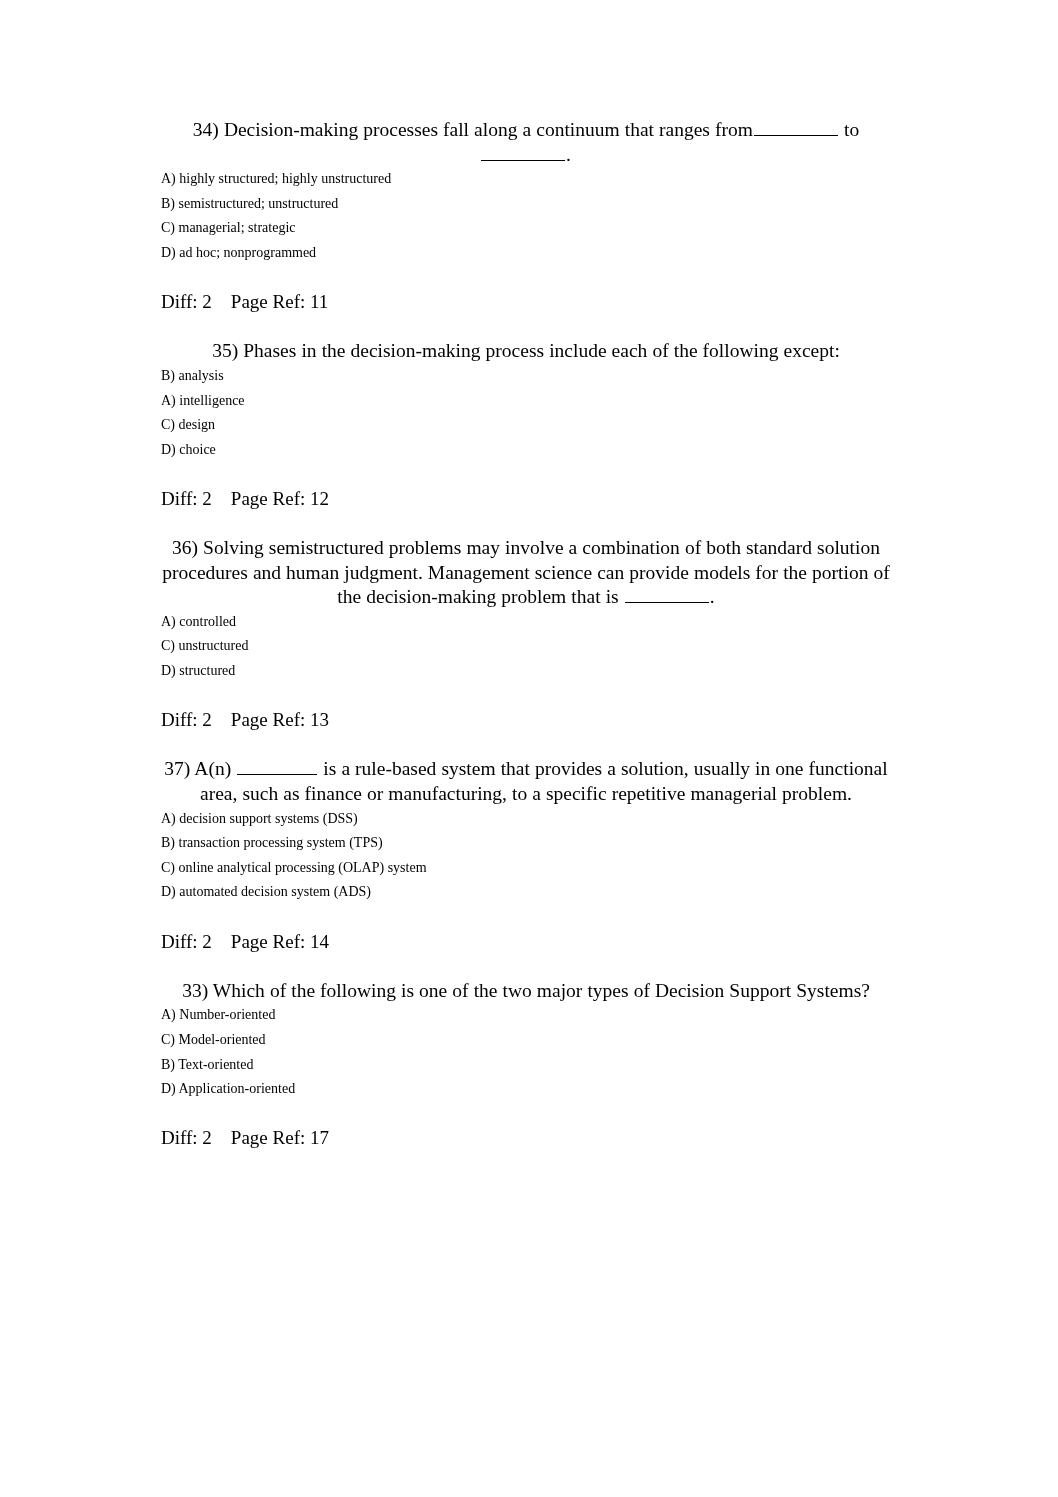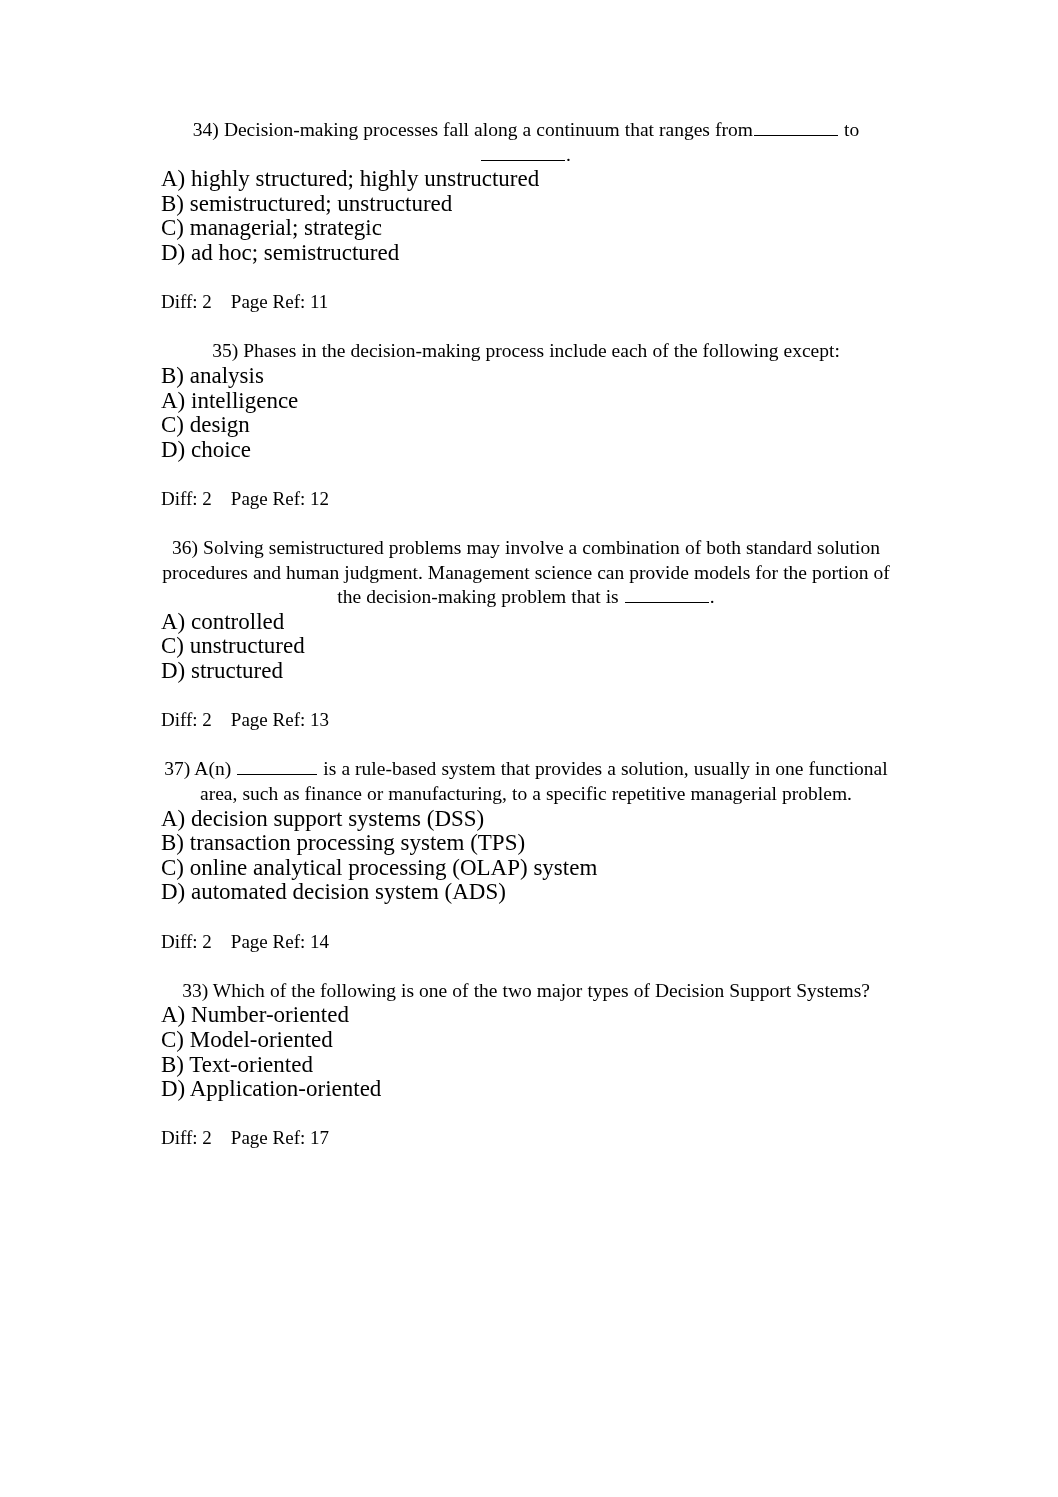--- a/index.html
+++ b/index.html
@@ -38,21 +38,21 @@
     margin: 0;
     padding: 0;
     word-spacing: 0.2px;
   }
   .q-options {
     margin: 0;
     padding: 0;
     list-style: none;
   }
   .q-option {
-    font-size: 23px;
+    font-size: 14px;
     line-height: 24.6px;
     margin: 0;
     padding: 0;
     white-space: nowrap;
   }
   .meta-line {
     font-size: 19px;
     line-height: 24.6px;
     margin: 0;
     padding: 0;
@@ -84,21 +84,21 @@
 
 <div class="page">
   <div class="content">
 
     <div class="question-block">
       <p class="q-stem"><span>34) Decision-making processes fall along a continuum that ranges from</span><span class="blank"></span> <span>to</span><br><span class="blank start"></span><span>.</span></p>
       <ul class="q-options">
         <li class="q-option">A) highly structured; highly unstructured</li>
         <li class="q-option">B) semistructured; unstructured</li>
         <li class="q-option">C) managerial; strategic</li>
-        <li class="q-option">D) ad hoc; semistructured</li>
+        <li class="q-option">D) ad hoc; nonprogrammed</li>
       </ul>
       <div class="gap-meta-before"></div>
       <p class="meta-line">Diff: 2    Page Ref: 11</p>
     </div>
 
     <div class="gap-small"></div>
 
     <div class="question-block">
       <p class="q-stem">35) Phases in the decision-making process include each of the following except:</p>
       <ul class="q-options">

